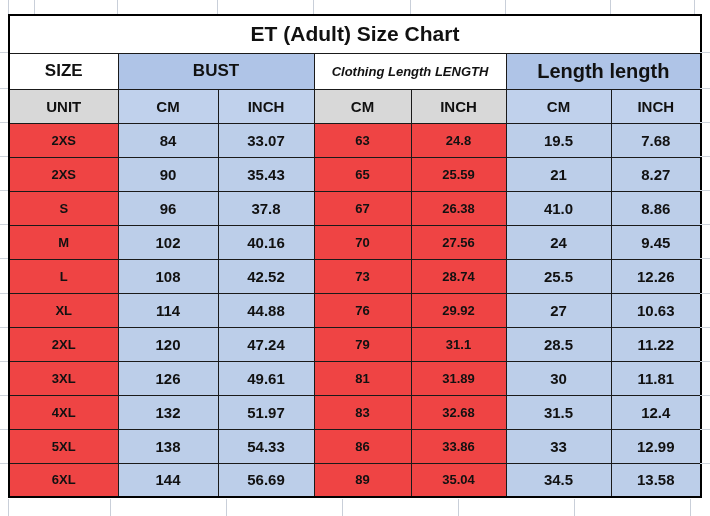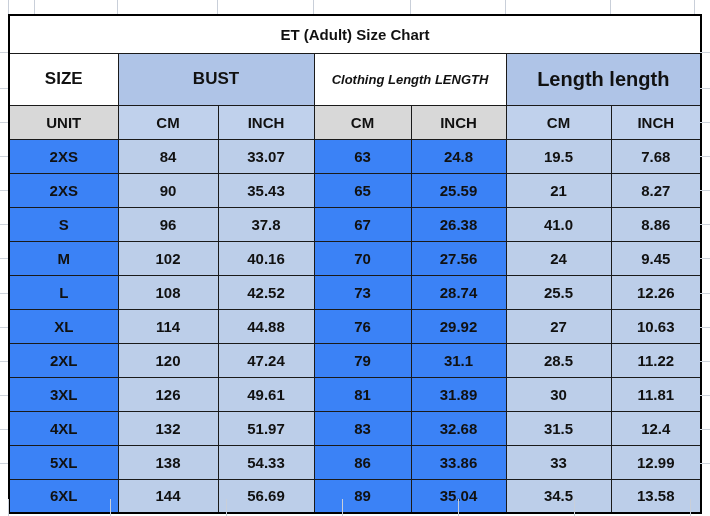--- a/index.html
+++ b/index.html
@@ -40,26 +40,26 @@
     border: 1px solid #1a1a1a;
     text-align: center;
     vertical-align: middle;
     padding: 0;
     font-weight: bold;
     color: #111111;
     overflow: hidden;
     white-space: nowrap;
   }
   tr.title-row { height: 38px; }
-  tr.group-row { height: 52px; }
+  tr.group-row { height: 36px; }
   tr.unit-row  { height: 34px; }
   tr.data-row  { height: 34px; }
 
   .title-cell {
-    font-size: 15px;
+    font-size: 21px;
     color: #3a1135;
     background: #ffffff;
   }
   .size-head {
     font-size: 17px;
     color: #14141f;
     background: #ffffff;
   }
   .bust-head {
     font-size: 17px;
@@ -80,21 +80,21 @@
   .unit-gray {
     background: #d8d8d8;
     font-size: 15px;
     color: #15151f;
   }
   .unit-blue {
     background: #c0d1ec;
     font-size: 15px;
     color: #15151f;
   }
-  td.cell-white { background: #3b82f6; font-size: 15px; }
+  td.cell-white { background: #ef4444; font-size: 13px; }
   td.cell-blue  { background: #bccee9; font-size: 15px; }
 </style>
 </head>
 <body>
 
 <div id="stage">
 
   <table class="size-chart">
     <colgroup>
       <col style="width:109px">

